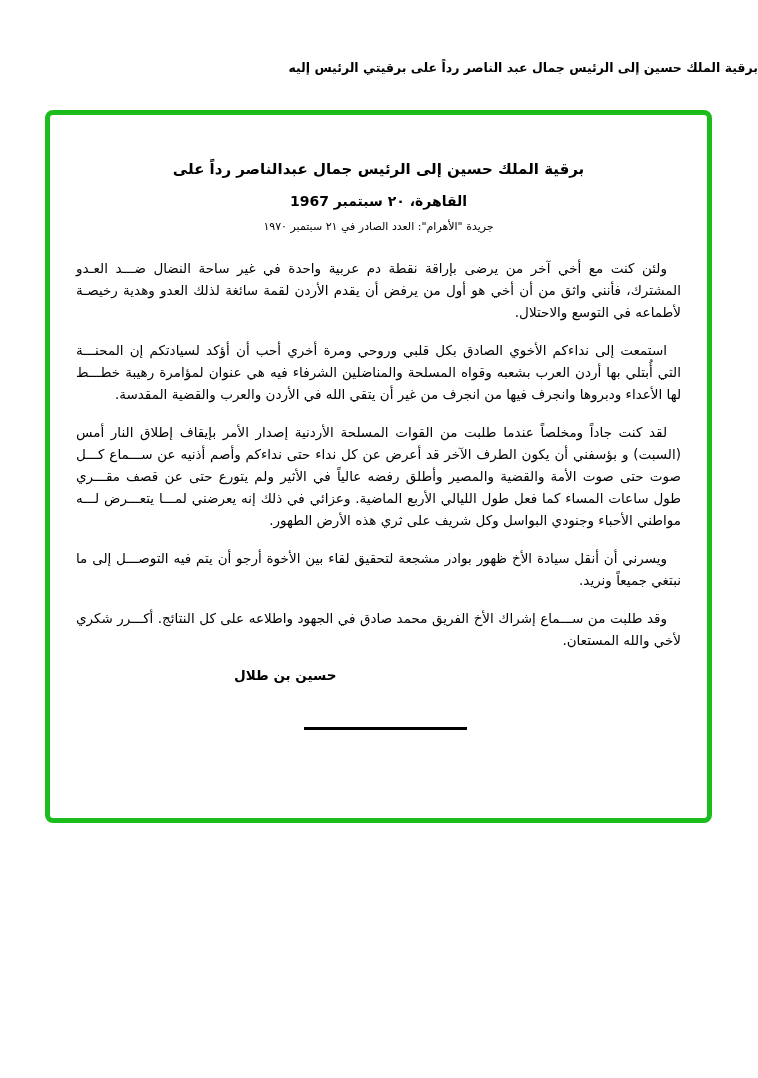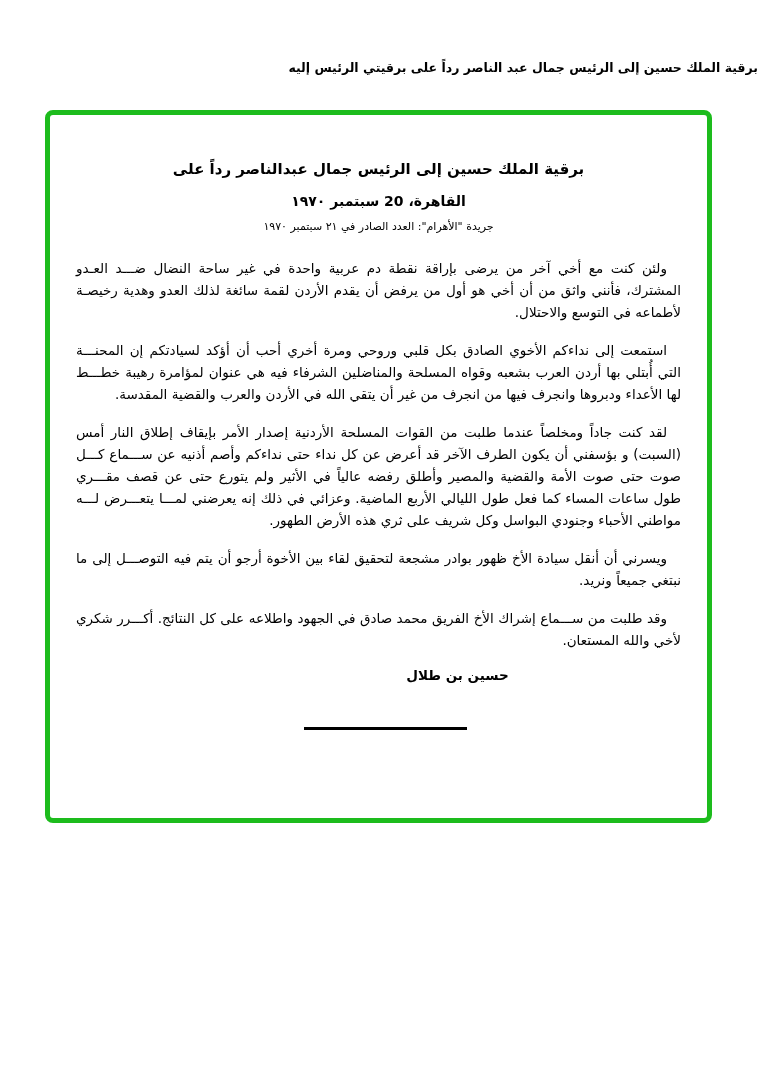--- a/index.html
+++ b/index.html
@@ -66,21 +66,21 @@
     line-height: 22px;
     margin-top: 24px;
   }
   .body-text p {
     margin: 0 0 16px 0;
     text-indent: 14px;
   }
   .signature {
     direction: rtl;
     unicode-bidi: plaintext;
-    text-align: center;
+    text-align: left;
     padding-left: 158px;
     font-size: 13.5px;
     font-weight: bold;
     margin-top: 2px;
   }
   .signature-rule {
     width: 163px;
     height: 3px;
     background: #000000;
     margin: 44px auto 0 auto;
@@ -93,21 +93,21 @@
 <div class="page">
 
   <div class="outer-title">برقية الملك حسين إلى الرئيس جمال عبد الناصر رداً على برقيتي الرئيس إليه</div>
 
   <div class="frame">
 
     <h1 class="doc-title">
       <div>برقية الملك حسين إلى الرئيس جمال عبدالناصر رداً على</div>
     </h1>
 
-    <div class="dateline">القاهرة، 20 سبتمبر ١٩٧٠</div>
+    <div class="dateline">القاهرة، ٢٠ سبتمبر 1967</div>
 
     <div class="source-line">جريدة "الأهرام": العدد الصادر في ٢١ سبتمبر ١٩٧٠</div>
 
     <div class="body-text">
       <p>ولئن كنت مع أخي آخر من يرضى بإراقة نقطة دم عربية واحدة في غير ساحة النضال ضـــد العـدو المشترك، فأنني واثق من أن أخي هو أول من يرفض أن يقدم الأردن لقمة سائغة لذلك العدو وهدية رخيصـة لأطماعه في التوسع والاحتلال.</p>
       <p>استمعت إلى نداءكم الأخوي الصادق بكل قلبي وروحي ومرة أخري أحب أن أؤكد لسيادتكم إن المحنـــة التي أُبتلي بها أردن العرب بشعبه وقواه المسلحة والمناضلين الشرفاء فيه هي عنوان لمؤامرة رهيبة خطـــط لها الأعداء ودبروها وانجرف فيها من انجرف من غير أن يتقي الله في الأردن والعرب والقضية المقدسة.</p>
       <p>لقد كنت جاداً ومخلصاً عندما طلبت من القوات المسلحة الأردنية إصدار الأمر بإيقاف إطلاق النار أمس (السبت) و بؤسفني أن يكون الطرف الآخر قد أعرض عن كل نداء حتى نداءكم وأصم أذنيه عن ســـماع كـــل صوت حتى صوت الأمة والقضية والمصير وأطلق رفضه عالياً في الأثير ولم يتورع حتى عن قصف مقـــري طول ساعات المساء كما فعل طول الليالي الأربع الماضية. وعزائي في ذلك إنه يعرضني لمـــا يتعـــرض لـــه مواطني الأحباء وجنودي البواسل وكل شريف على ثري هذه الأرض الطهور.</p>
       <p>ويسرني أن أنقل سيادة الأخ ظهور بوادر مشجعة لتحقيق لقاء بين الأخوة أرجو أن يتم فيه التوصـــل إلى ما نبتغي جميعاً ونريد.</p>
       <p>وقد طلبت من ســـماع إشراك الأخ الفريق محمد صادق في الجهود واطلاعه على كل النتائج. أكـــرر شكري لأخي والله المستعان.</p>
     </div>

